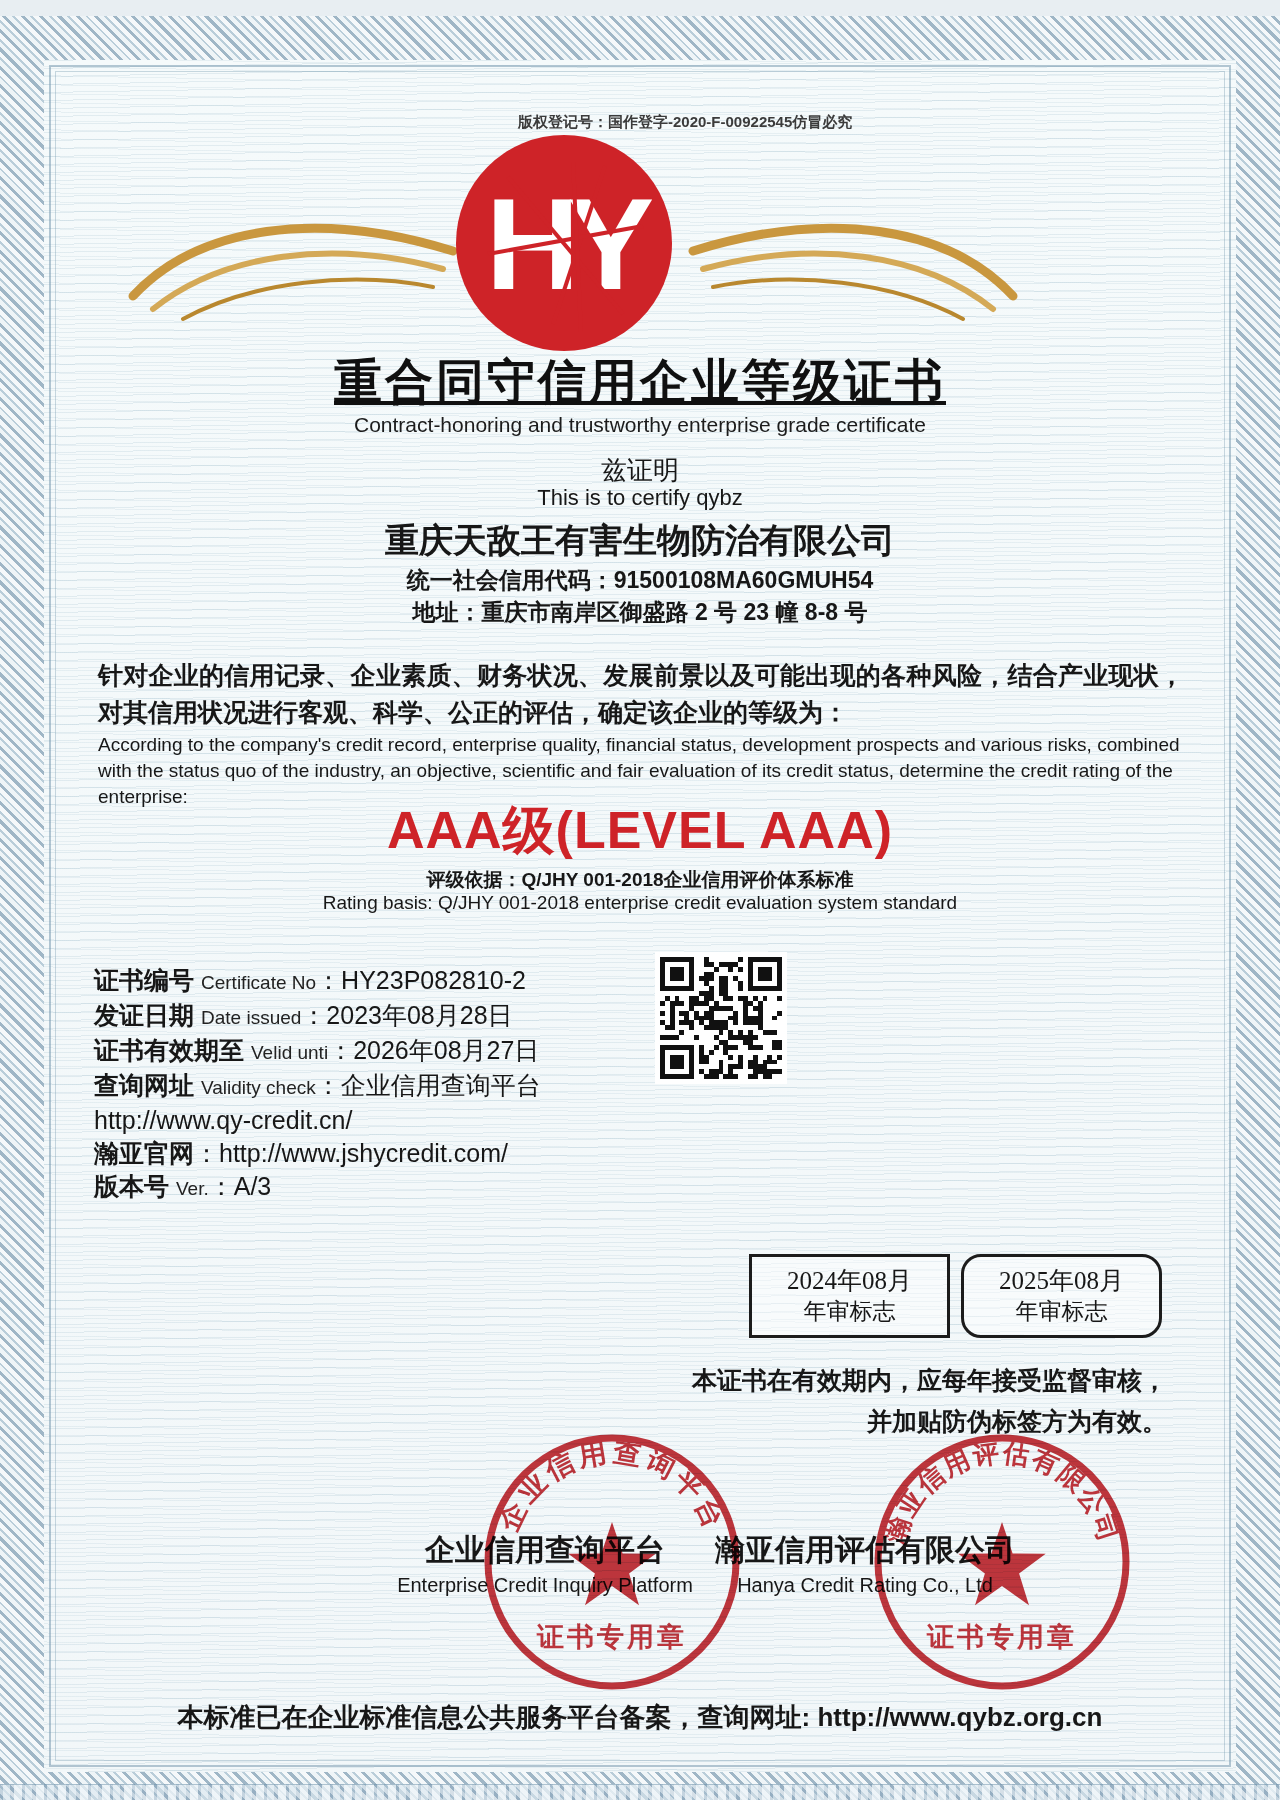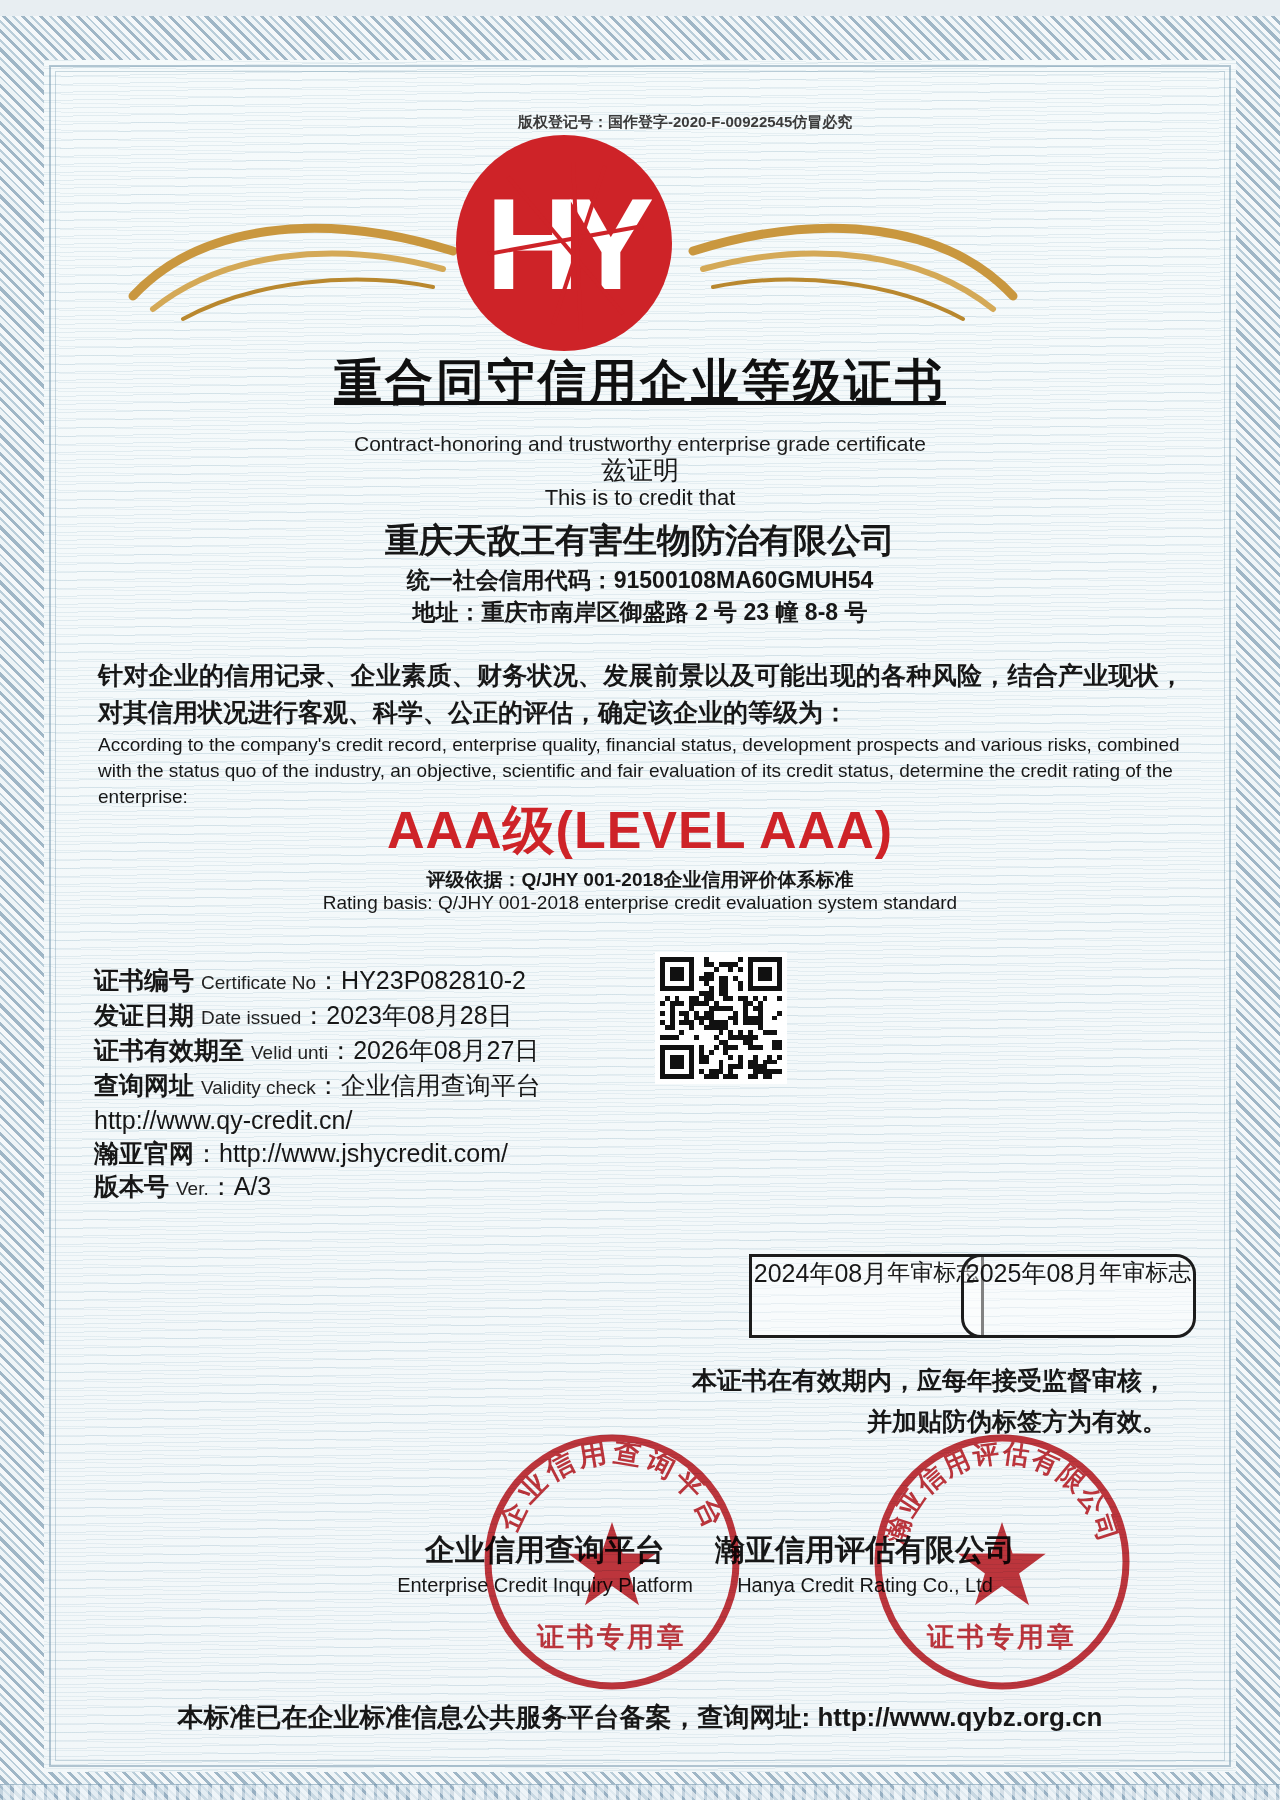--- a/index.html
+++ b/index.html
@@ -19,40 +19,40 @@
       linear-gradient(#f5fafb,#f2f7f9);
   }
   .inner::before{content:"";position:absolute;inset:5px;border:2px solid rgba(110,145,170,.5);pointer-events:none;}
   .inner::after{content:"";position:absolute;inset:11px;border:1px solid rgba(110,145,170,.35);pointer-events:none;}
   .abs{position:absolute;}
   .ctr{left:0;right:0;text-align:center;}
   .copyright{top:97px;left:518px;font-size:15px;font-weight:600;color:#3b3b3b;}
   .flourish{top:185px;}
   .logo{left:453px;top:116px;}
   .title-zh{top:334px;font-size:48px;font-weight:700;letter-spacing:3px;color:#101010;text-decoration:underline;}
-  .title-en{top:416px;font-size:21px;color:#1c1c1c;}
+  .title-en{top:397px;font-size:21px;color:#1c1c1c;}
   .certify-zh{top:437px;font-size:26px;}
   .certify-en{top:469px;font-size:22px;}
   .company-name{top:502px;font-size:34px;font-weight:700;}
   .credit-code{top:549px;font-size:23px;font-weight:600;}
   .address{top:581px;font-size:23px;font-weight:600;}
   .eval-zh{top:641px;left:98px;width:1086px;font-size:25px;line-height:37px;text-align:justify;font-weight:600;}
   .eval-en{top:716px;left:98px;width:1086px;font-size:19px;line-height:26px;}
   .rating-level{top:780px;font-size:52px;font-weight:800;color:var(--accent);letter-spacing:1px;}
   .basis-zh{top:851px;font-size:19px;font-weight:600;}
   .basis-en{top:876px;font-size:19px;}
   .details{top:948px;left:94px;width:575px;}
   .detail-line{font-size:25px;line-height:33px;white-space:nowrap;}
   .dzh{font-weight:600;}
   .den{font-size:19px;color:#222;margin-left:7px;}
   .den:empty,.dzh:empty{display:none;}
   .qr{left:655px;top:936px;}
   .qr-note{left:798px;top:940px;width:352px;font-size:29px;line-height:40px;font-weight:600;text-align:justify;}
-  .badge{top:1238px;width:235px;height:84px;border:3px solid #1c1c1c;background:rgba(255,255,255,.45);
-         display:flex;justify-content:center;text-align:center;}
+  .badge{top:1238px;width:201px;height:84px;border:3px solid #1c1c1c;background:rgba(255,255,255,.45);
+         display:flex;flex-direction:column;justify-content:center;text-align:center;font-family:Liberation Serif, serif;}
   .badge .b1{font-size:25px;line-height:32px;}
   .badge .b2{font-size:23px;line-height:30px;}
   .badge1{left:749px;} .badge2{left:961px;border-radius:20px;}
   .audit-note{left:650px;top:1344px;width:517px;text-align:right;font-size:25px;line-height:41px;font-weight:600;}
   .seal{position:absolute;mix-blend-mode:multiply;opacity:.93;z-index:3;}
   .seal1{left:478px;top:1412px;} .seal2{left:868px;top:1412px;}
   .org{z-index:2;text-align:center;position:absolute;width:330px;}
   .org1{left:380px;} .org2{left:700px;}
   .org-zh{top:1514px;font-size:30px;font-weight:600;}
   .org-en{top:1558px;font-size:20px;}
@@ -87,21 +87,21 @@
       <path d="M55,45 L170,182"></path>
       <path d="M152,34 L100,192"></path>
       <path d="M35,122 L190,94"></path>
       <path d="M120,30 L128,200"></path>
     </g>
   </svg>
 
   <div class="abs ctr title-zh">重合同守信用企业等级证书</div>
   <div class="abs ctr title-en">Contract-honoring and trustworthy enterprise grade certificate</div>
   <div class="abs ctr certify-zh">兹证明</div>
-  <div class="abs ctr certify-en">This is to credit that</div>
+  <div class="abs ctr certify-en">This is to certify qybz</div>
   <div class="abs ctr company-name">重庆天敌王有害生物防治有限公司</div>
   <div class="abs ctr credit-code">统一社会信用代码：91500108MA60GMUH54</div>
   <div class="abs ctr address">地址：重庆市南岸区御盛路 2 号 23 幢 8-8 号</div>
 
   <div class="abs eval-en">According to the company's credit record, enterprise quality, financial status, development prospects and various risks, combined with the status quo of the industry, an objective, scientific and fair evaluation of its credit status, determine the credit rating of the enterprise:</div>
   <div class="abs eval-zh">针对企业的信用记录、企业素质、财务状况、发展前景以及可能出现的各种风险，结合产业现状，对其信用状况进行客观、科学、公正的评估，确定该企业的等级为：</div>
 
   <div class="abs ctr rating-level">AAA级(LEVEL AAA)</div>
   <div class="abs ctr basis-zh">评级依据：Q/JHY 001-2018企业信用评价体系标准</div>
   <div class="abs ctr basis-en">Rating basis: Q/JHY 001-2018 enterprise credit evaluation system standard</div>

